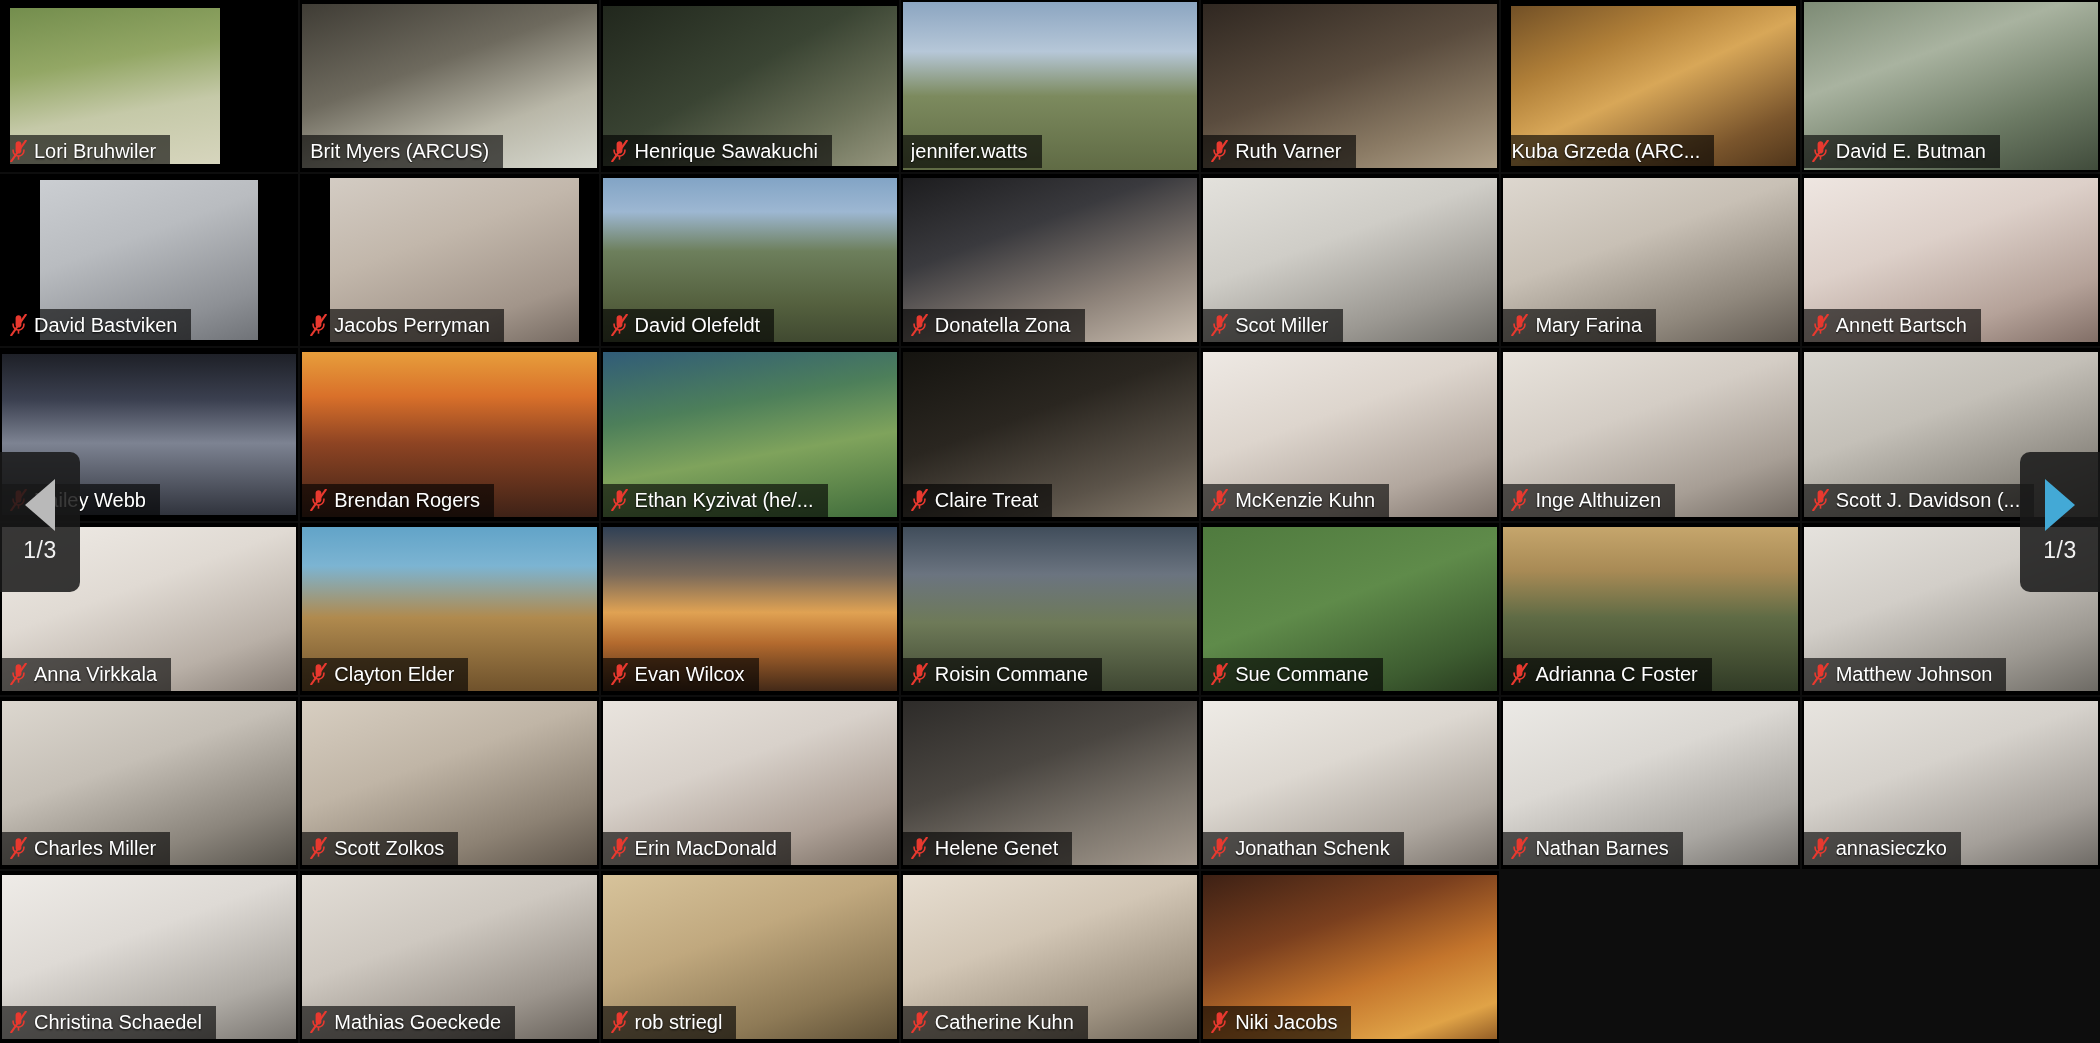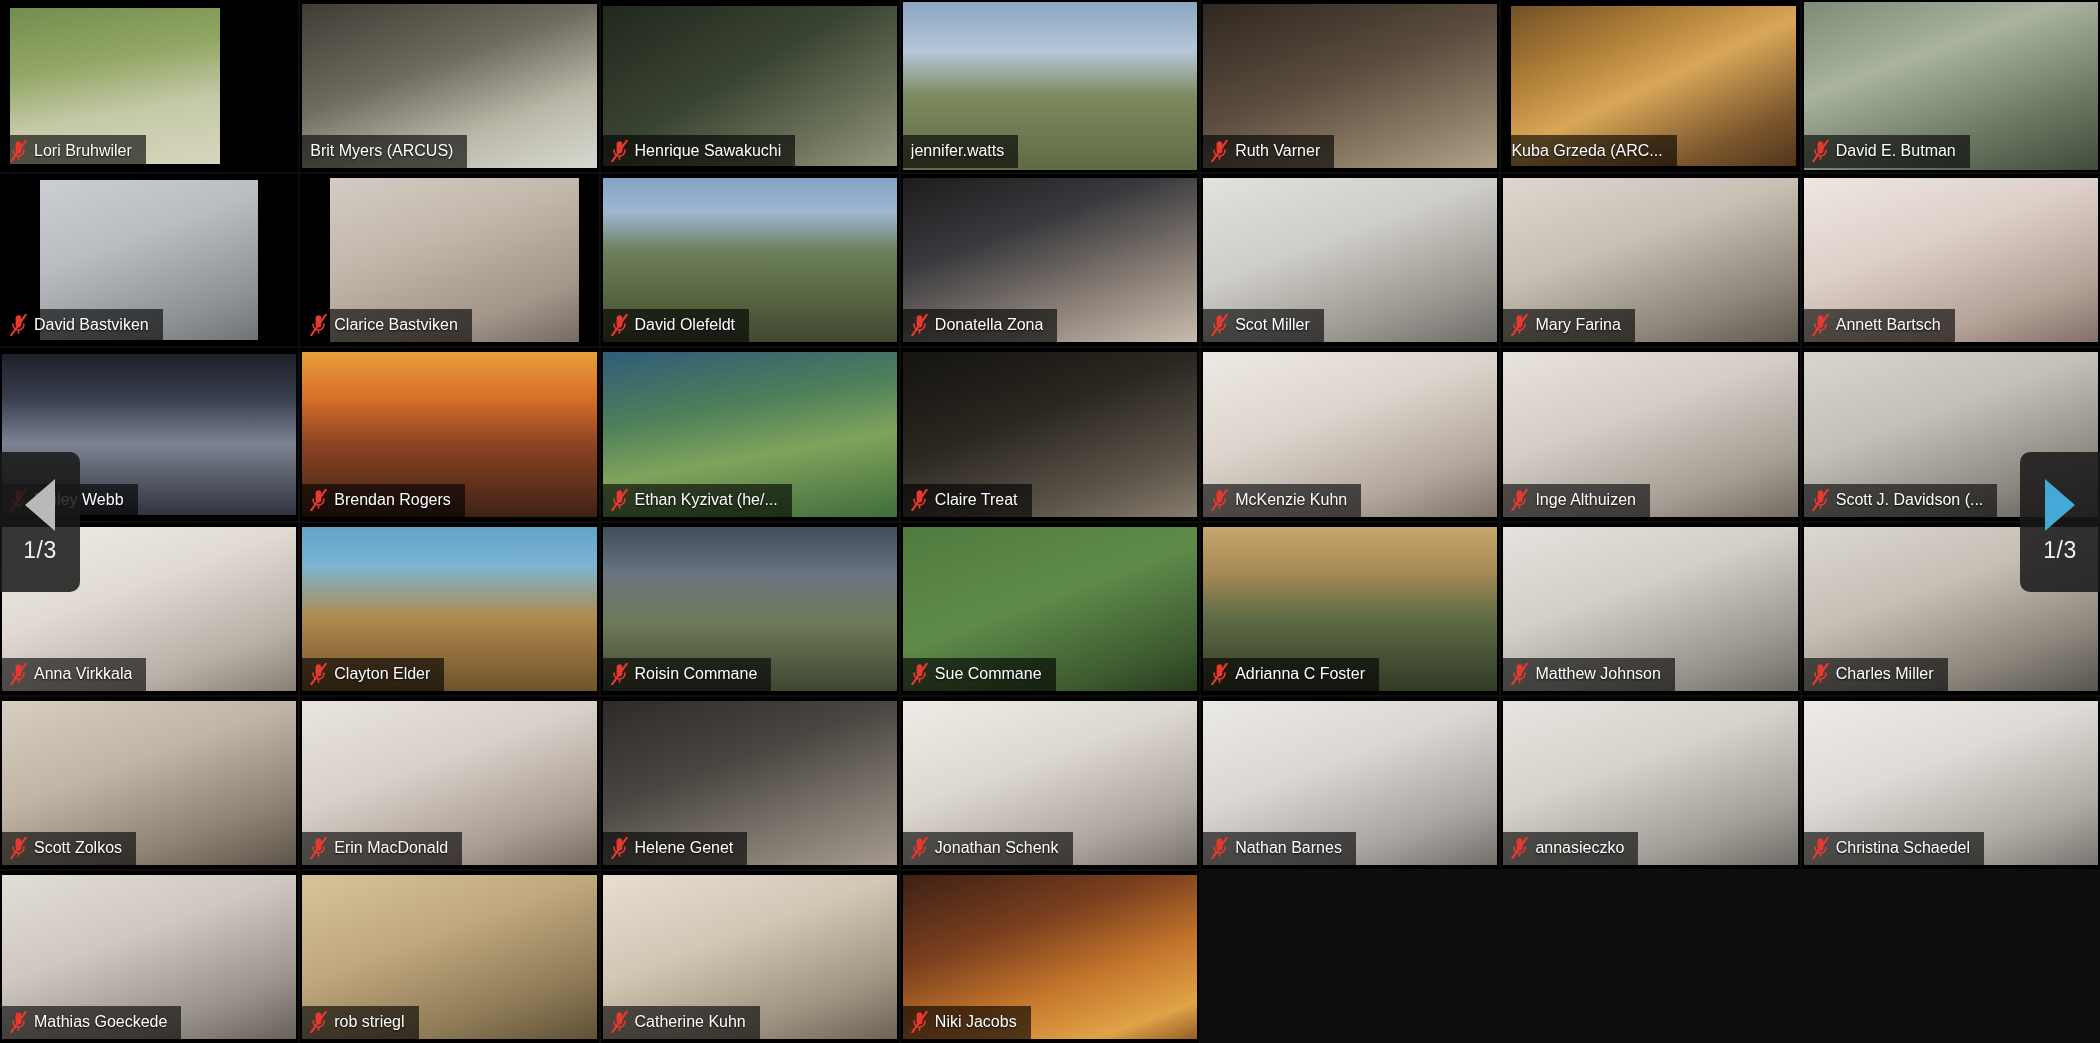--- a/index.html
+++ b/index.html
@@ -61,21 +61,21 @@
     z-index: 8;
     display: flex;
     align-items: center;
     gap: 7px;
     background: rgba(0,0,0,0.62);
     padding: 4px 14px 5px 10px;
     max-width: 96%;
   }
   .namebar .nm {
     color: #fff;
-    font-size: 16px;
+    font-size: 20px;
     line-height: 24px;
     white-space: nowrap;
     overflow: hidden;
     text-shadow: 0 1px 2px rgba(0,0,0,.9);
     font-family: "Liberation Sans", sans-serif;
   }
   .mic-muted { flex: 0 0 auto; width: 17px; height: 22px; display: block; }
 
   
   .pager {
@@ -246,21 +246,21 @@
         <div class="bar-right" style="width: 20px;"></div>
         <div class="namebar">
           <span style="display: flex;">
             <svg class="mic-muted" viewBox="0 0 17 22" xmlns="http://www.w3.org/2000/svg">
               <path d="M8.5 1.2c-1.6 0-2.9 1.3-2.9 2.9v6.6c0 1.6 1.3 2.9 2.9 2.9s2.9-1.3 2.9-2.9V4.1c0-1.6-1.3-2.9-2.9-2.9z" fill="#e8392f"></path>
               <path d="M3.1 9.6v1.1c0 3 2.4 5.4 5.4 5.4s5.4-2.4 5.4-5.4V9.6" fill="none" stroke="#e8392f" stroke-width="1.6"></path>
               <path d="M8.5 16.1v3.6" stroke="#e8392f" stroke-width="1.6"></path>
               <path d="M1.2 21.3L15.8 0.7" stroke="#e8392f" stroke-width="2.1" stroke-linecap="round"></path>
             </svg>
           </span>
-          <span class="nm">Clarice Bastviken</span>
+          <span class="nm">Jacobs Perryman</span>
         </div>
       </div>
       <div class="tile">
         <div class="video" style="background: linear-gradient(rgb(127, 162, 196) 0%, rgb(157, 183, 210) 22%, rgb(109, 127, 92) 45%, rgb(85, 97, 63) 75%, rgb(62, 71, 47) 100%);"></div>
         <div class="bar-top" style="height: 4px;"></div>
         <div class="bar-bottom" style="height: 4px;"></div>
         <div class="bar-left" style="width: 2px;"></div>
         <div class="bar-right" style="width: 2px;"></div>
         <div class="namebar">
           <span style="display: flex;">
@@ -499,20 +499,38 @@
         <div class="namebar">
           <span style="display: flex;">
             <svg class="mic-muted" viewBox="0 0 17 22" xmlns="http://www.w3.org/2000/svg">
               <path d="M8.5 1.2c-1.6 0-2.9 1.3-2.9 2.9v6.6c0 1.6 1.3 2.9 2.9 2.9s2.9-1.3 2.9-2.9V4.1c0-1.6-1.3-2.9-2.9-2.9z" fill="#e8392f"></path>
               <path d="M3.1 9.6v1.1c0 3 2.4 5.4 5.4 5.4s5.4-2.4 5.4-5.4V9.6" fill="none" stroke="#e8392f" stroke-width="1.6"></path>
               <path d="M8.5 16.1v3.6" stroke="#e8392f" stroke-width="1.6"></path>
               <path d="M1.2 21.3L15.8 0.7" stroke="#e8392f" stroke-width="2.1" stroke-linecap="round"></path>
             </svg>
           </span>
           <span class="nm">Clayton Elder</span>
+        </div>
+      </div>
+      <div class="tile">
+        <div class="video" style="background: linear-gradient(rgb(42, 61, 85) 0%, rgb(122, 106, 90) 30%, rgb(224, 162, 83) 52%, rgb(179, 106, 46) 70%, rgb(58, 36, 22) 100%);"></div>
+        <div class="bar-top" style="height: 4px;"></div>
+        <div class="bar-bottom" style="height: 4px;"></div>
+        <div class="bar-left" style="width: 2px;"></div>
+        <div class="bar-right" style="width: 2px;"></div>
+        <div class="namebar">
+          <span style="display: flex;">
+            <svg class="mic-muted" viewBox="0 0 17 22" xmlns="http://www.w3.org/2000/svg">
+              <path d="M8.5 1.2c-1.6 0-2.9 1.3-2.9 2.9v6.6c0 1.6 1.3 2.9 2.9 2.9s2.9-1.3 2.9-2.9V4.1c0-1.6-1.3-2.9-2.9-2.9z" fill="#e8392f"></path>
+              <path d="M3.1 9.6v1.1c0 3 2.4 5.4 5.4 5.4s5.4-2.4 5.4-5.4V9.6" fill="none" stroke="#e8392f" stroke-width="1.6"></path>
+              <path d="M8.5 16.1v3.6" stroke="#e8392f" stroke-width="1.6"></path>
+              <path d="M1.2 21.3L15.8 0.7" stroke="#e8392f" stroke-width="2.1" stroke-linecap="round"></path>
+            </svg>
+          </span>
+          <span class="nm">Evan Wilcox</span>
         </div>
       </div>
       <div class="tile">
         <div class="video" style="background: linear-gradient(rgb(61, 74, 88) 0%, rgb(107, 116, 128) 30%, rgb(110, 122, 88) 58%, rgb(60, 68, 48) 100%);"></div>
         <div class="bar-top" style="height: 4px;"></div>
         <div class="bar-bottom" style="height: 4px;"></div>
         <div class="bar-left" style="width: 2px;"></div>
         <div class="bar-right" style="width: 2px;"></div>
         <div class="namebar">
           <span style="display: flex;">

